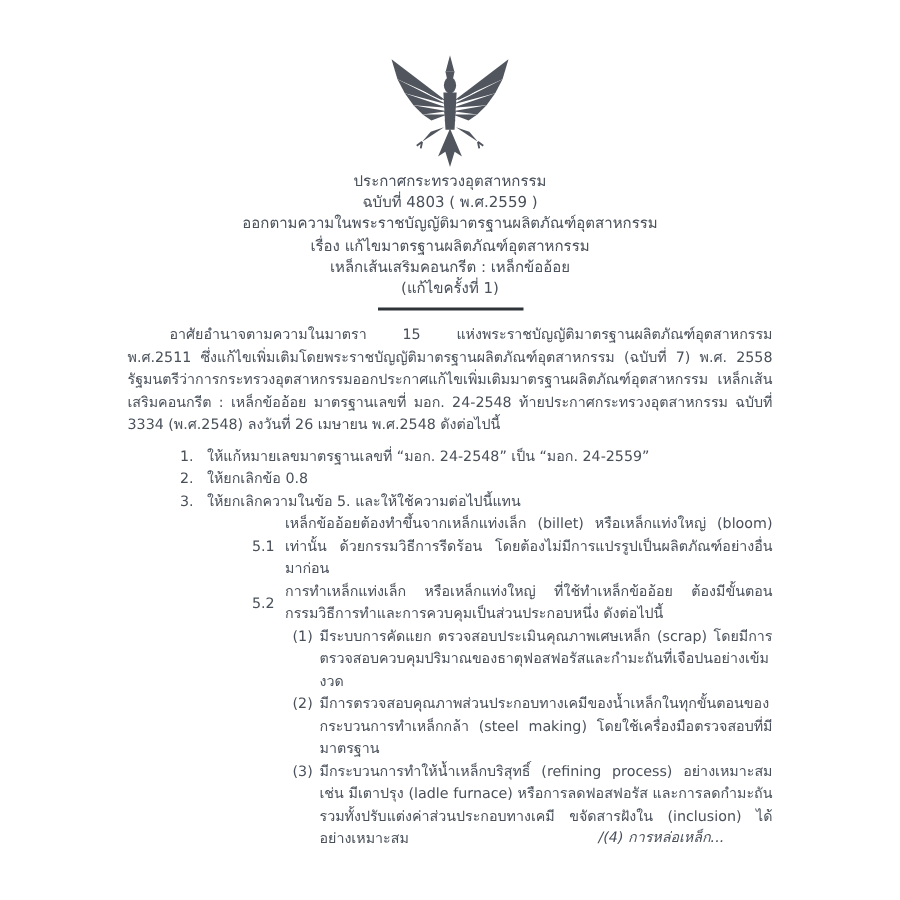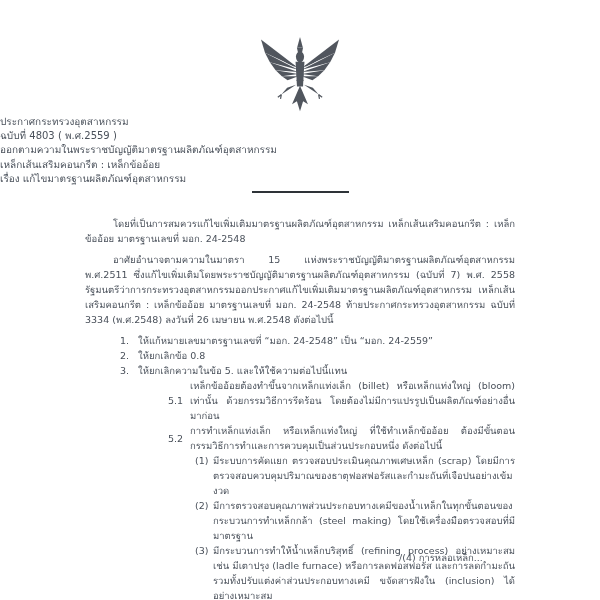--- a/index.html
+++ b/index.html
@@ -16,20 +16,21 @@
     overflow: hidden;
   }
   .emblem-wrap {
     position: absolute;
     top: 36px; left: 0; right: 0;
     display: flex; justify-content: center;
   }
   .header-block {
     position: absolute;
     top: 115px; left: 0; right: 0;
+    text-align: center;
     font-size: 10px;
     line-height: 14.2px;
     color: #49505a;
   }
   .header-block .hline { white-space: nowrap; }
   .divider {
     width: 97px; height: 2px;
     background: #2e3338;
     margin: 5px auto 0 auto;
   }
@@ -52,20 +53,21 @@
   .lv2 { margin-left: 83px; align-items: center; }
   .lv2 .marker { width: 22px; }
   .lv3 { margin-left: 110px; }
   .lv3 .marker { width: 18px; }
   .footer-note {
     position: absolute;
     left: 399px; top: 550px;
     font-size: 9.5px;
     color: #49505a;
     white-space: nowrap;
+    font-style: italic;
   }
   svg .ink { fill: #51565e; stroke: none; }
   svg .ink-line { fill: none; stroke: #51565e; stroke-width: 1.4; }
 </style>
 </head>
 <body>
 
 <div class="sheet">
 
   <div class="emblem-wrap">
@@ -102,28 +104,28 @@
       <path class="ink-line" d="M29 66 l-4 3 M29 66 l-1 5 M71 66 l4 3 M71 66 l1 5"></path>
 
       <path class="ink" d="M50 56 L41 77 L46.5 73.5 L50 85 L53.5 73.5 L59 77 Z"></path>
     </svg>
   </div>
 
   <div class="header-block">
     <div class="hline">ประกาศกระทรวงอุตสาหกรรม</div>
     <div class="hline">ฉบับที่  4803  ( พ.ศ.2559 )</div>
     <div class="hline">ออกตามความในพระราชบัญญัติมาตรฐานผลิตภัณฑ์อุตสาหกรรม</div>
+    <div class="hline">เรื่อง แก้ไขมาตรฐานผลิตภัณฑ์อุตสาหกรรม</div>
     <div class="hline">เหล็กเส้นเสริมคอนกรีต : เหล็กข้ออ้อย</div>
-    <div class="hline">เรื่อง แก้ไขมาตรฐานผลิตภัณฑ์อุตสาหกรรม</div>
+    <div class="hline">(แก้ไขครั้งที่ 1)</div>
     <div class="divider"></div>
   </div>
 
   <div class="content">
 
-    <div class="para">โดยที่เป็นการสมควรแก้ไขเพิ่มเติมมาตรฐานผลิตภัณฑ์อุตสาหกรรม เหล็กเส้นเสริมคอนกรีต : เหล็กข้ออ้อย มาตรฐานเลขที่ มอก. 24-2548</div>
     <div class="para">อาศัยอำนาจตามความในมาตรา 15 แห่งพระราชบัญญัติมาตรฐานผลิตภัณฑ์อุตสาหกรรม พ.ศ.2511 ซึ่งแก้ไขเพิ่มเติมโดยพระราชบัญญัติมาตรฐานผลิตภัณฑ์อุตสาหกรรม (ฉบับที่ 7) พ.ศ. 2558 รัฐมนตรีว่าการกระทรวงอุตสาหกรรมออกประกาศแก้ไขเพิ่มเติมมาตรฐานผลิตภัณฑ์อุตสาหกรรม เหล็กเส้นเสริมคอนกรีต : เหล็กข้ออ้อย มาตรฐานเลขที่ มอก. 24-2548 ท้ายประกาศกระทรวงอุตสาหกรรม ฉบับที่ 3334 (พ.ศ.2548) ลงวันที่ 26 เมษายน พ.ศ.2548 ดังต่อไปนี้</div>
 
     <div class="lrow lv1">
       <span class="marker">1.</span>
       <span class="txt">ให้แก้หมายเลขมาตรฐานเลขที่ “มอก. 24-2548” เป็น “มอก. 24-2559”</span>
     </div>
     <div class="lrow lv1">
       <span class="marker">2.</span>
       <span class="txt">ให้ยกเลิกข้อ 0.8</span>
     </div>

